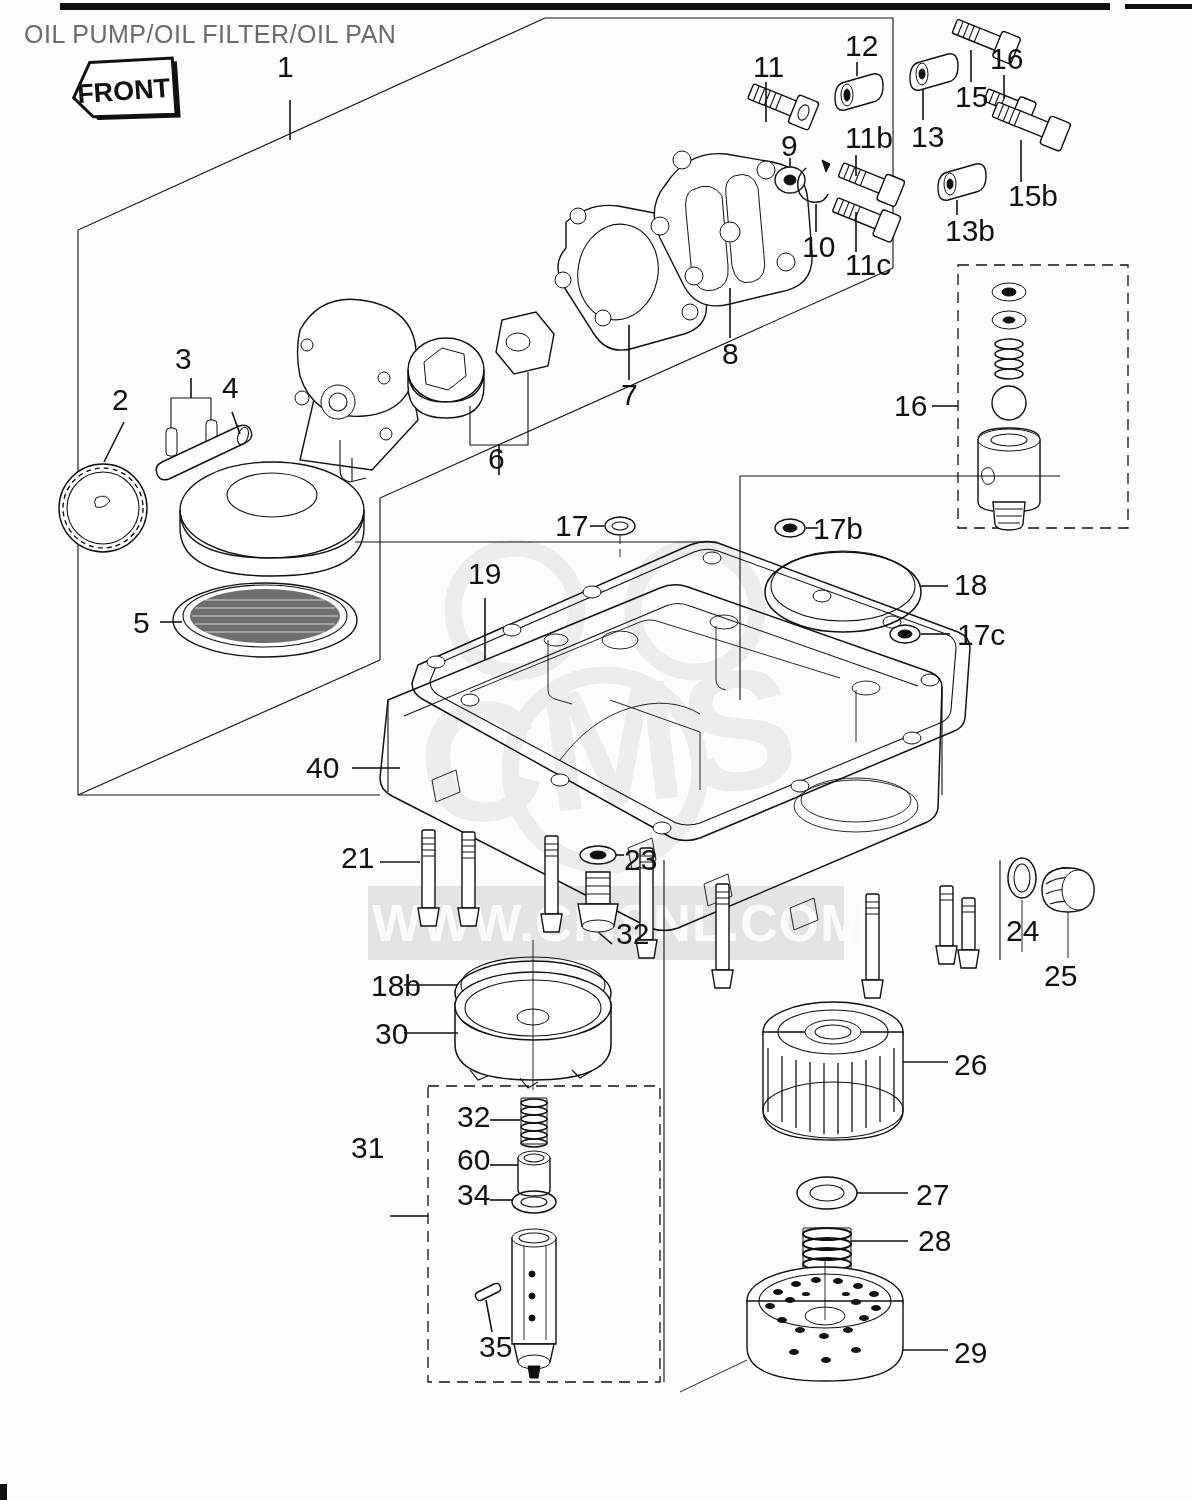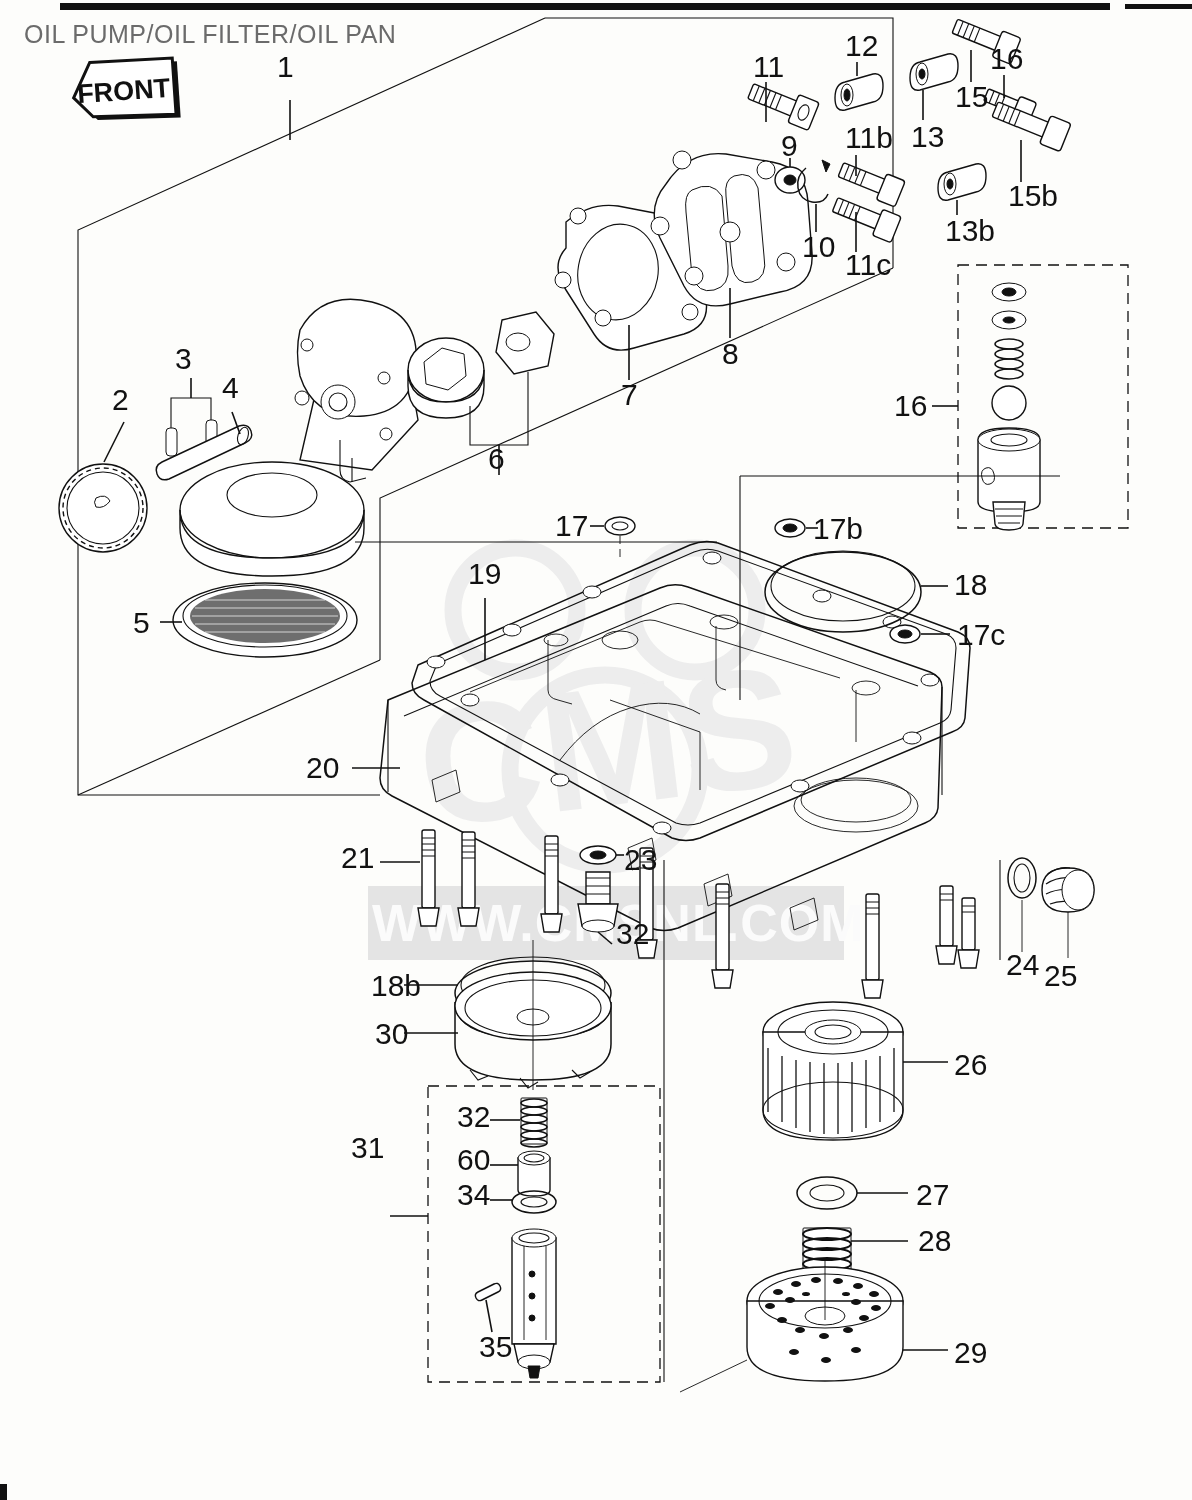--- a/index.html
+++ b/index.html
@@ -678,25 +678,25 @@
   <div class="num" style="left:990px;top:44px">16</div>
   <div class="num" style="left:955px;top:82px">15</div>
   <div class="num" style="left:1008px;top:181px">15b</div>
   <div class="num" style="left:894px;top:391px">16</div>
   <div class="num" style="left:555px;top:511px">17</div>
   <div class="num" style="left:813px;top:514px">17b</div>
   <div class="num" style="left:957px;top:620px">17c</div>
   <div class="num" style="left:954px;top:570px">18</div>
   <div class="num" style="left:371px;top:971px">18b</div>
   <div class="num" style="left:468px;top:559px">19</div>
-  <div class="num" style="left:306px;top:753px">20</div>
+  <div class="num" style="left:306px;top:753px">40</div>
   <div class="num" style="left:341px;top:843px">21</div>
   <div class="num" style="left:616px;top:919px">32</div>
   <div class="num" style="left:624px;top:845px">23</div>
-  <div class="num" style="left:1006px;top:950px">24</div>
+  <div class="num" style="left:1006px;top:916px">24</div>
   <div class="num" style="left:1044px;top:961px">25</div>
   <div class="num" style="left:954px;top:1050px">26</div>
   <div class="num" style="left:916px;top:1180px">27</div>
   <div class="num" style="left:918px;top:1226px">28</div>
   <div class="num" style="left:954px;top:1338px">29</div>
   <div class="num" style="left:375px;top:1019px">30</div>
   <div class="num" style="left:351px;top:1133px">31</div>
   <div class="num" style="left:457px;top:1102px">32</div>
   <div class="num" style="left:457px;top:1145px">60</div>
   <div class="num" style="left:457px;top:1180px">34</div>

